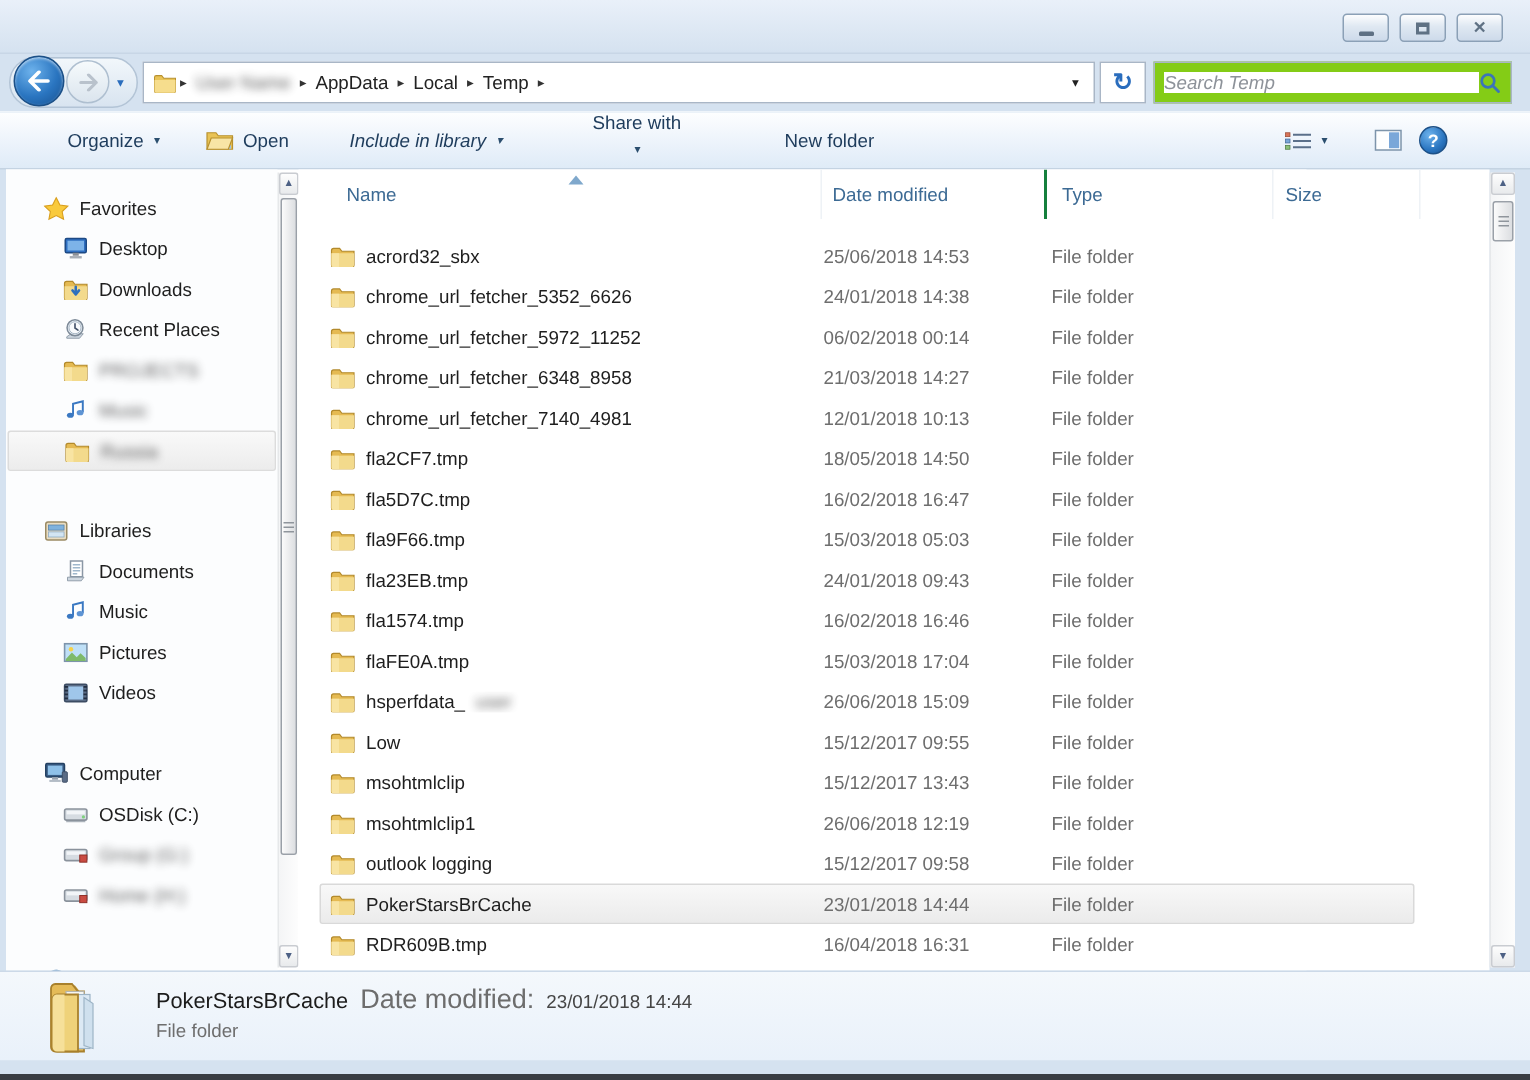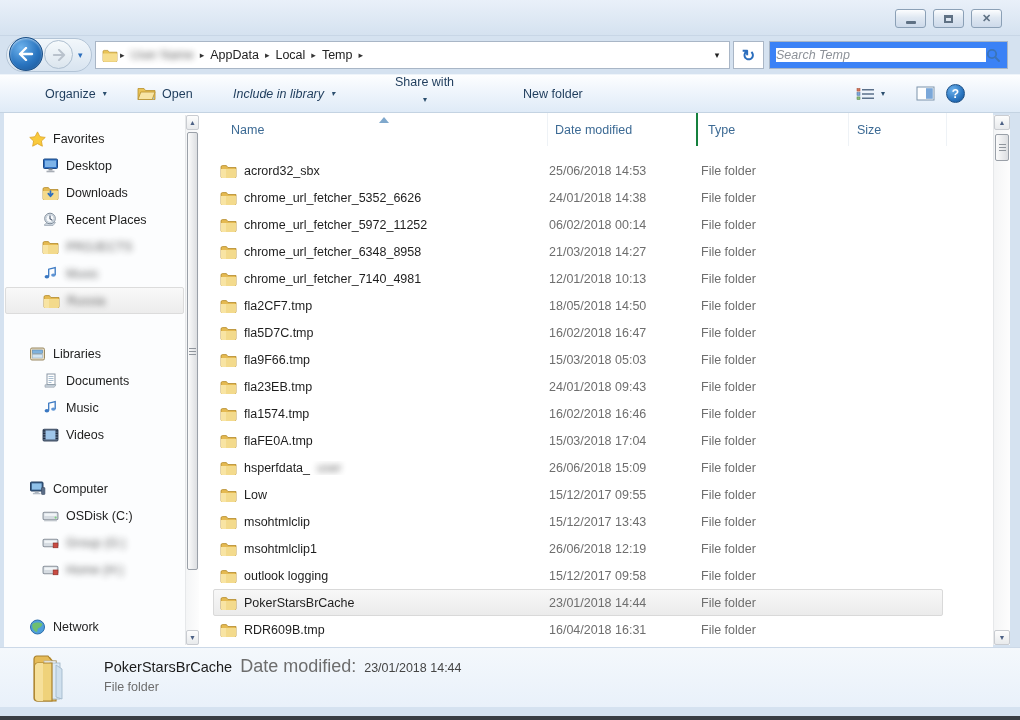--- a/index.html
+++ b/index.html
@@ -29,21 +29,21 @@
   .nav-caret { position:absolute; left:78px; top:13px; font-size:9px; color:#2a6dbd; }
   .addressbar { position:absolute; left:95px; top:4px; width:635px; height:28px; background:#fff;
     border:1px solid #a9b6c6; display:flex; align-items:center; padding:0 2px 0 6px; font-size:12.5px; color:#222; }
   .crumb { padding:0 4px; white-space:nowrap; cursor:default; }
   .crumb-sep { font-size:9px; color:#333; padding:0 2px; }
   .ab-fill { flex:1; }
   .ab-caret { width:20px; text-align:center; font-size:9px; color:#222; }
   .refresh-btn { position:absolute; left:733px; top:4px; width:31px; height:28px; background:#fff;
     border:1px solid #a9b6c6; display:flex; align-items:center; justify-content:center;
     color:#2a6dbd; font-size:16px; font-weight:bold; }
-  .searchbox { position:absolute; left:769px; top:4px; width:239px; height:28px; background:#3b82f6;
+  .searchbox { position:absolute; left:769px; top:4px; width:239px; height:28px; background:#84cc16;
     border:1px solid #a9b6c6; display:flex; align-items:center; padding:0 6px; }
   .searchbox input { flex:1; border:none; outline:none; font-size:12.5px; font-family:"Liberation Sans",sans-serif; color:#333; min-width:0;}
   .searchbox input::placeholder { font-style:italic; color:#8d9299; }
 
   
   .toolbar { position:absolute; top:74px; left:0; right:0; height:39px;
     background:linear-gradient(#fdfeff,#ecf3fb 55%,#dfebf7); border-bottom:1px solid #c4d3e2; border-top:1px solid #eef4fa;}
   .tb-item { position:absolute; top:0; height:100%; display:flex; align-items:center; gap:6px;
     color:#1e3c5c; font-size:12.5px; cursor:default; }
   .tb-caret { font-size:8px; margin-left:1px; color:#2b4e6e; }
@@ -325,20 +325,30 @@
   </div>
         <div class="sb-row child">
     <span class="icon">
             <svg width="17" height="15" viewBox="0 0 16 15">
               <path d="M6.2 10.5V3.2l6.5-1.7v7.4" fill="none" stroke="#3a78c2" stroke-width="1.3"></path>
               <ellipse cx="4.4" cy="10.8" rx="2.3" ry="1.7" fill="#3a78c2"></ellipse>
               <ellipse cx="10.9" cy="9.1" rx="2.3" ry="1.7" fill="#5e94d4"></ellipse>
             </svg>
           </span>
     <span class="lbl">Music</span>
+  </div>
+        <div class="sb-row child">
+    <span class="icon">
+            <svg width="17" height="14" viewBox="0 0 16 13">
+              <rect x="1" y="1" width="14" height="11" fill="#bfe0f7" stroke="#7d94ab"></rect>
+              <circle cx="5" cy="4.5" r="1.4" fill="#f7d148"></circle>
+              <path d="M1.8 10.5l3.8-4 3 3L11 7l3.2 3v1.8H1.8z" fill="#7eba6a"></path>
+            </svg>
+          </span>
+    <span class="lbl">Pictures</span>
   </div>
         <div class="sb-row child">
     <span class="icon">
             <svg width="17" height="14" viewBox="0 0 16 13">
               <rect x="1" y="1" width="14" height="11" rx="1" fill="#5a6c86" stroke="#3c4c63"></rect>
               <rect x="3.4" y="2.4" width="9.2" height="8.2" fill="#9fc6ea"></rect>
               <path d="M1 2.6h2.1M1 5h2.1M1 7.4h2.1M1 9.8h2.1M12.9 2.6H15M12.9 5H15M12.9 7.4H15M12.9 9.8H15" stroke="#222e40" stroke-width="1.1"></path>
             </svg>
           </span>
     <span class="lbl">Videos</span>

